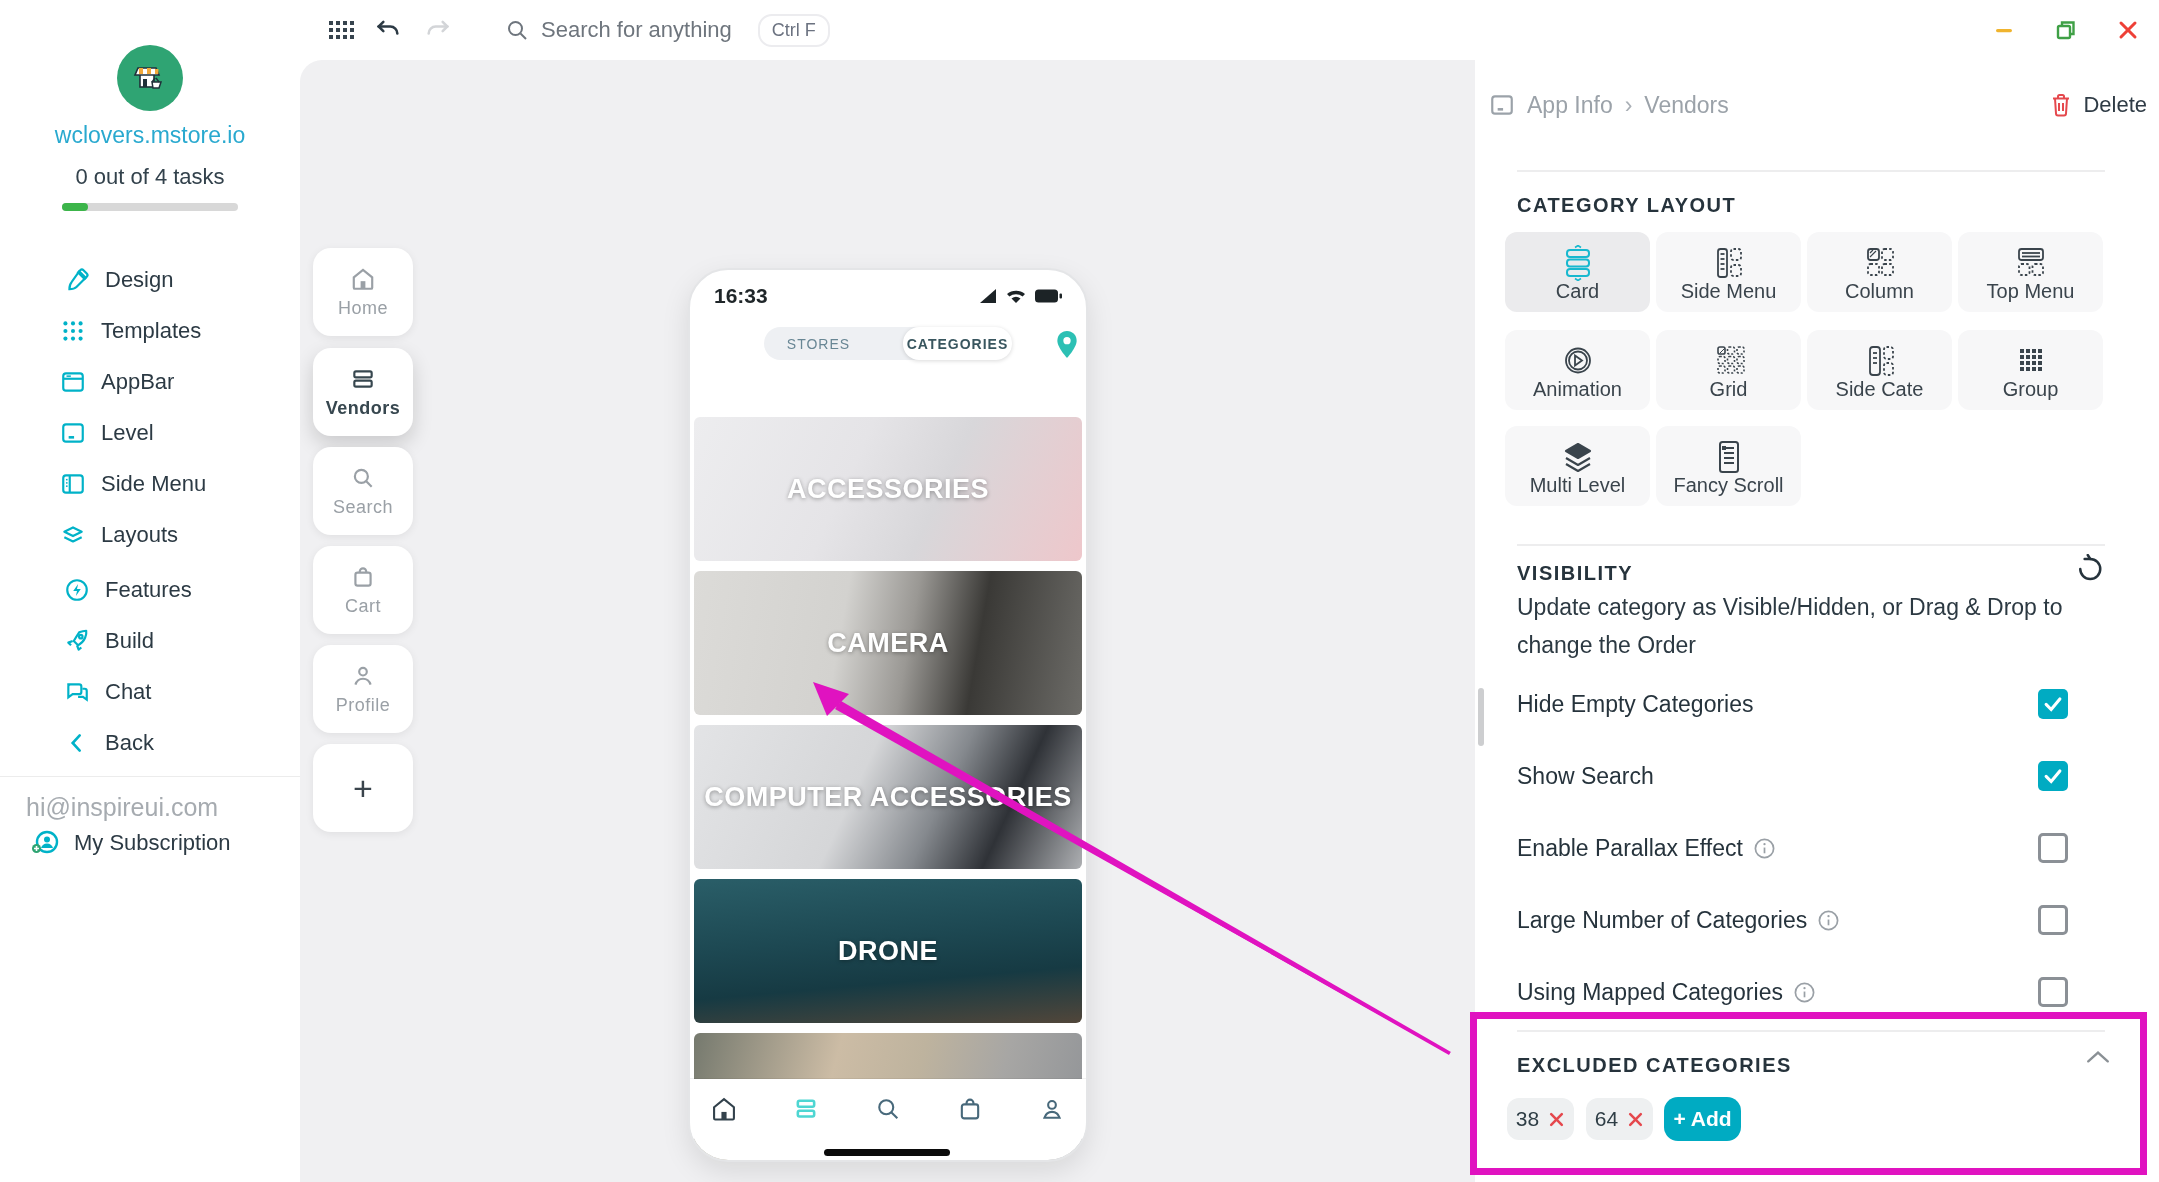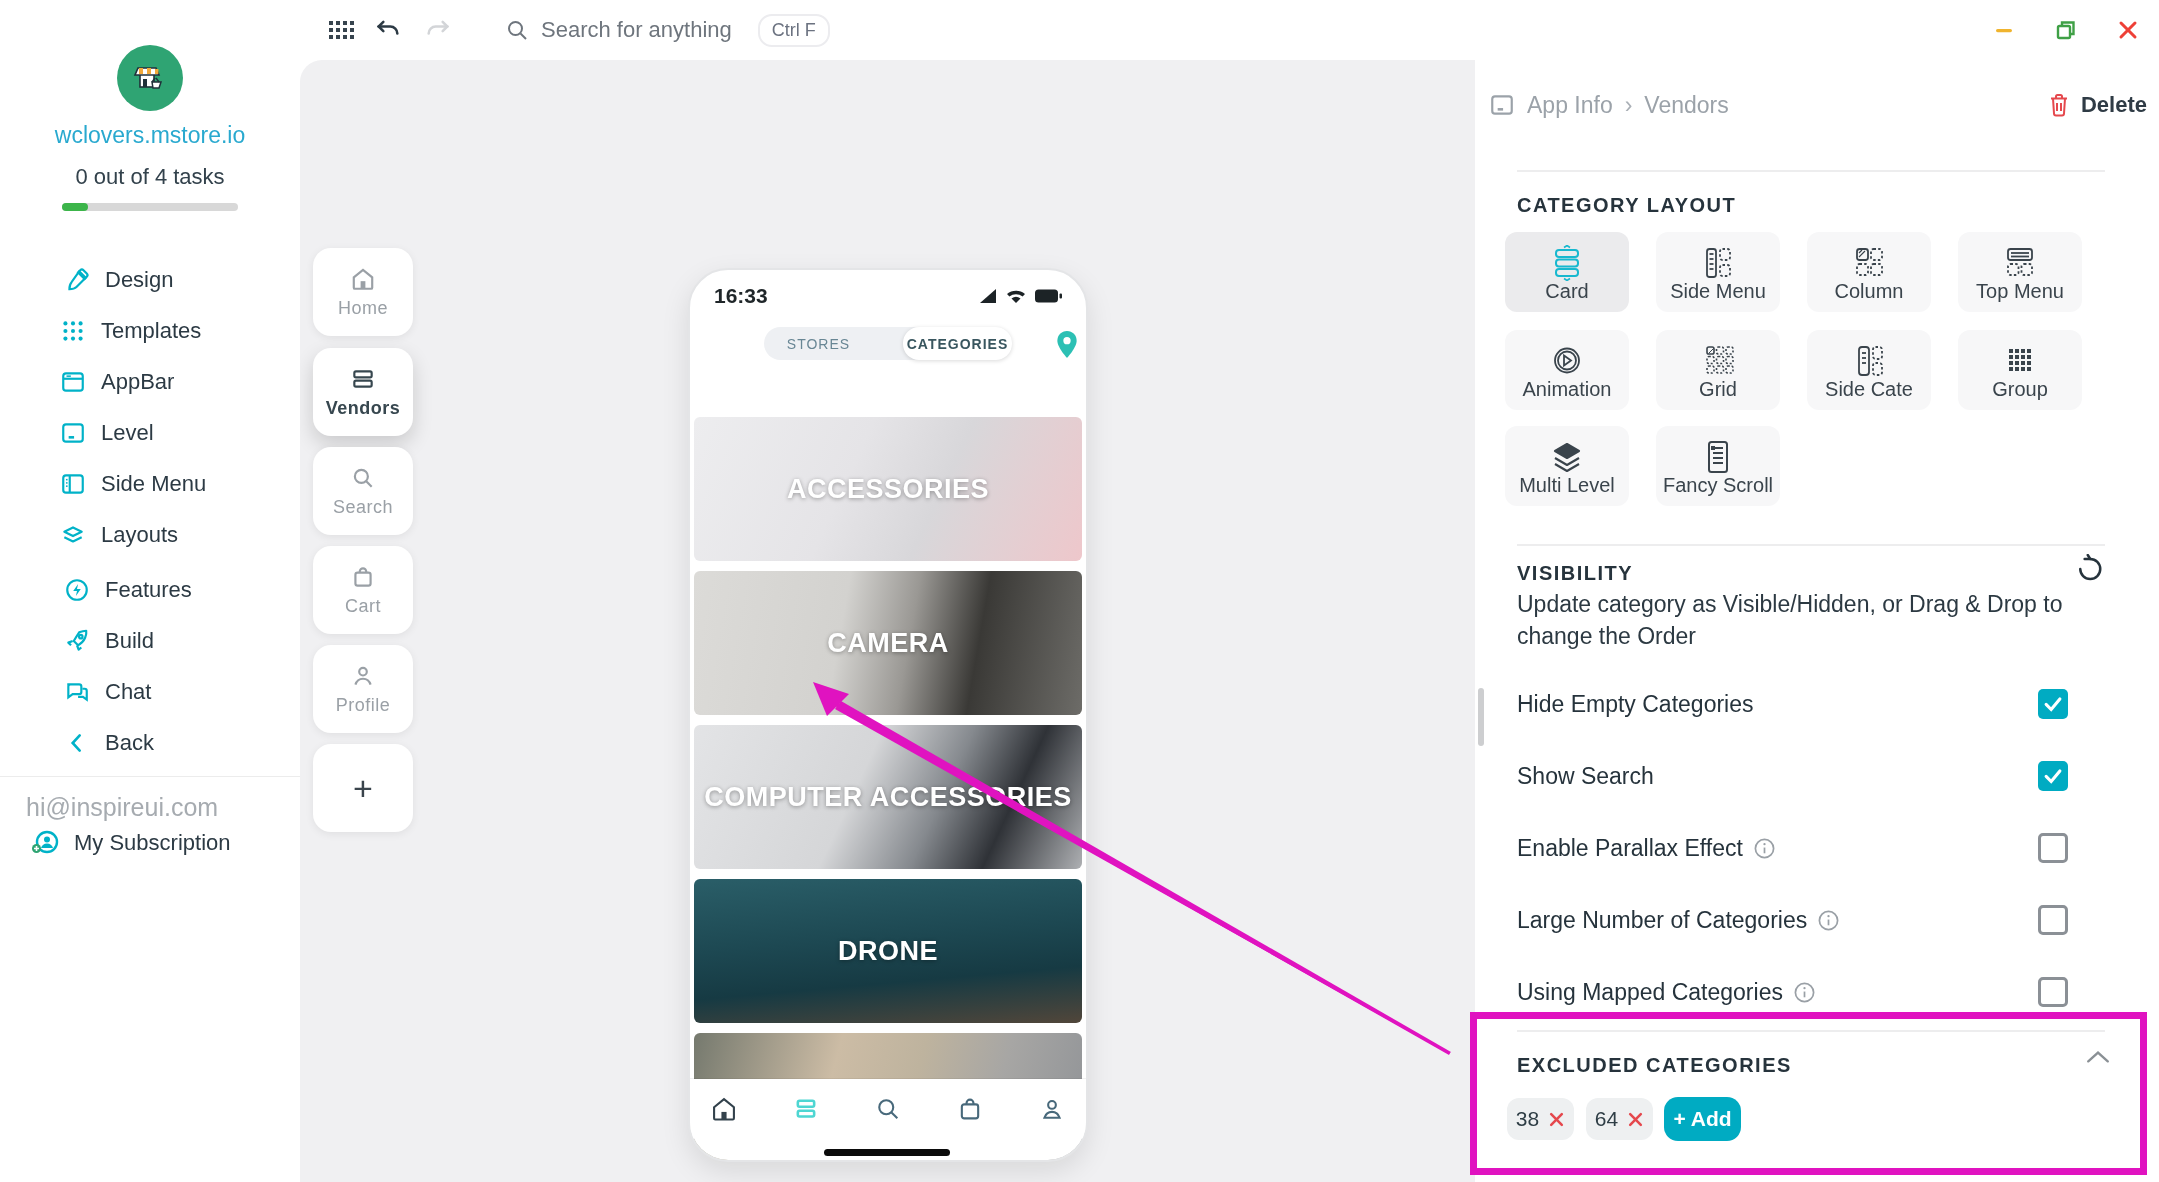--- a/index.html
+++ b/index.html
@@ -81,30 +81,30 @@
   
   .overlay { position:absolute; left:0; top:0; width:2159px; height:1182px; pointer-events:none; z-index:30; }
 
   
   .panel { position:absolute; left:1475px; top:60px; width:684px; height:1122px; background:#fff; }
   .p-head { position:absolute; left:0; top:20px; width:100%; height:50px; }
   .crumb { position:absolute; left:14px; top:0; height:50px; display:flex; align-items:center; gap:12px;
            color:#9ba2a9; font-size:23px; }
   .crumb .sep { color:#aab0b6; }
   .delete { position:absolute; right:12px; top:0; height:50px; display:flex; align-items:center; gap:10px;
-            font-size:22px; color:#2f3b45; cursor:pointer;font-weight:bold; }
+            font-size:22px; color:#2f3b45; cursor:pointer; }
   .p-divider { position:absolute; left:42px; width:588px; height:2px; background:#ededee; }
   .sec-title { position:absolute; left:42px; font-size:20px; font-weight:bold; letter-spacing:1.5px; color:#26333c; }
-  .tile { position:absolute; width:124px; height:80px; background:#f7f7f8; border-radius:12px;
+  .tile { position:absolute; width:145px; height:80px; background:#f7f7f8; border-radius:12px;
           display:flex; flex-direction:column; align-items:center; justify-content:flex-end;
           padding-bottom:9px; gap:5px; cursor:pointer; }
   .tile.selected { background:#ebebed; }
   .tile .t-lbl { font-size:20px; color:#3a444c; white-space:nowrap; }
   .tile .t-ic { position:absolute; top:13px; left:50%; transform:translateX(-50%); }
-  .v-desc { position:absolute; left:42px; top:528px; width:590px; font-size:23px; line-height:32px; color:#2c3942; }
+  .v-desc { position:absolute; left:42px; top:528px; width:590px; font-size:23px; line-height:38px; color:#2c3942; }
   .t-row { position:absolute; left:42px; width:595px; height:36px; display:flex; align-items:center; }
   .t-row .t-label { font-size:23px; color:#26333c; }
   .t-row .info { margin-left:10px; }
   .cb { position:absolute; left:563px; width:30px; height:30px; border:3px solid #8b9096;
         border-radius:5px; background:#fff; cursor:pointer; }
   .cb.checked { border:none; background:#00abc2; display:flex; align-items:center; justify-content:center; }
   .reset { position:absolute; left:599px; top:494px; cursor:pointer; }
   .collapse { position:absolute; left:610px; top:988px; cursor:pointer; }
   .chip { position:absolute; top:1038px; height:42px; background:#eef0f1; border-radius:12px;
           display:flex; align-items:center; justify-content:center; gap:9px; font-size:21px; color:#2f3e46; }

